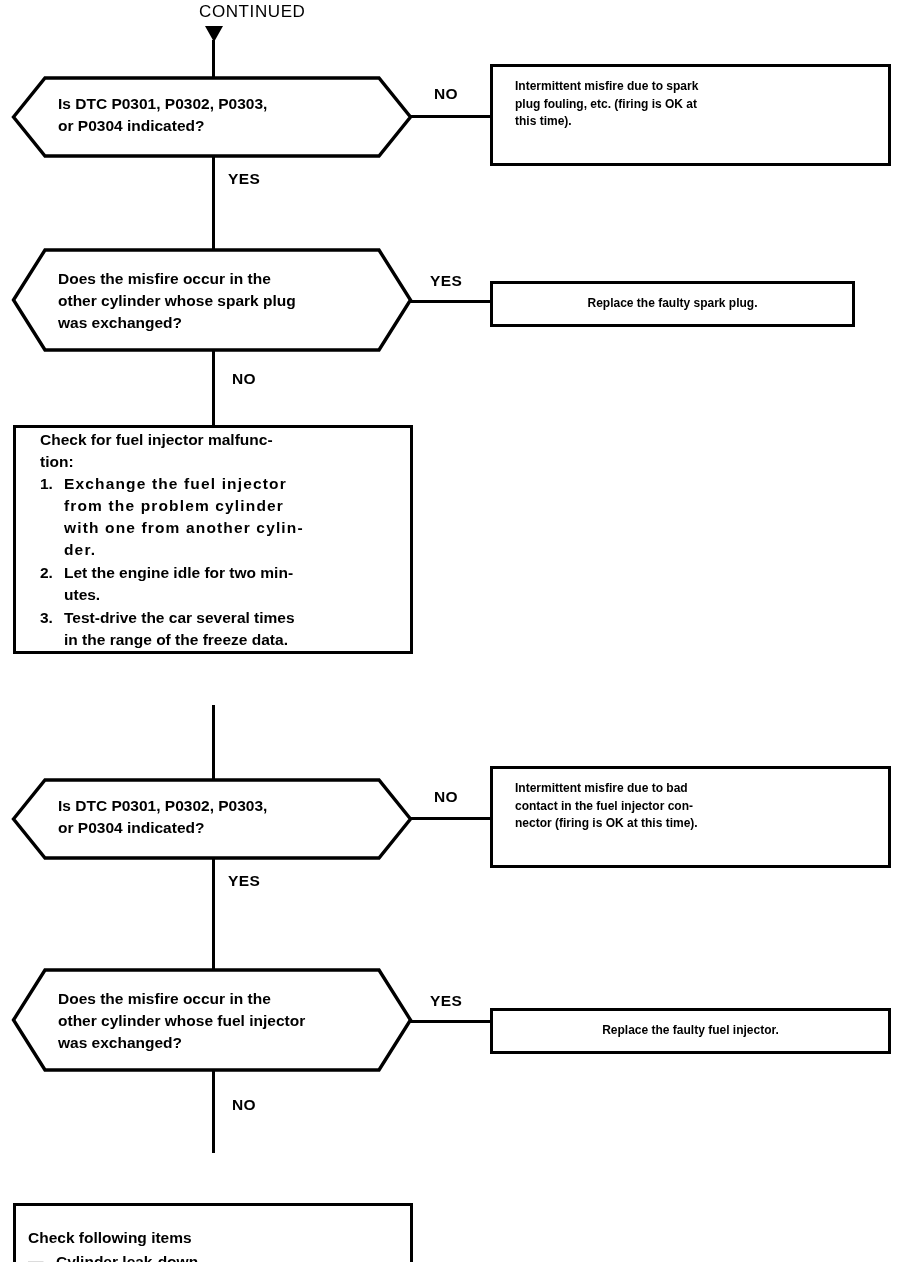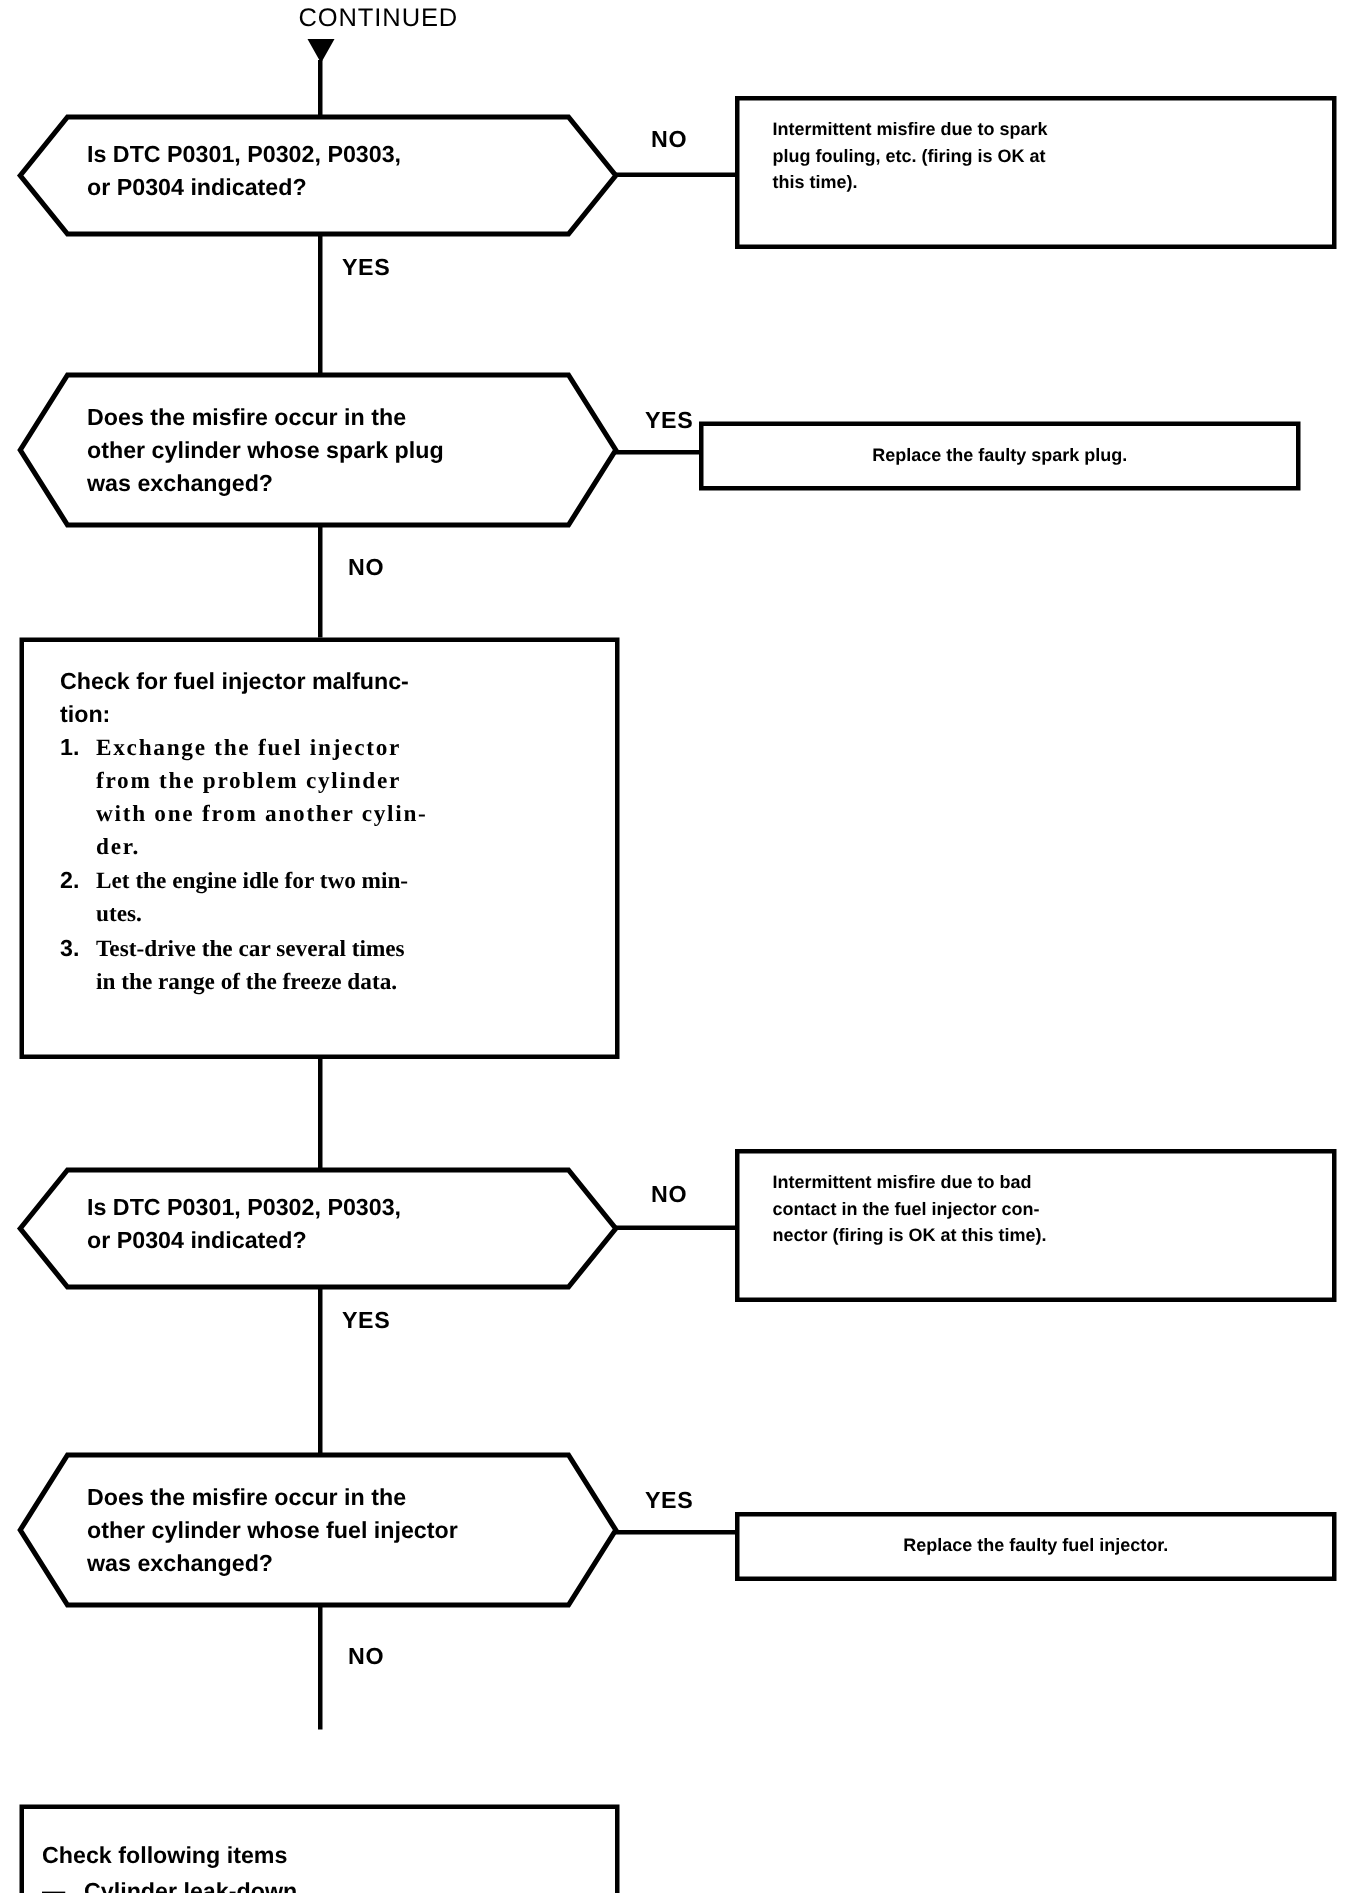--- a/index.html
+++ b/index.html
@@ -16,21 +16,21 @@
 
   .rbox{position:absolute;border:3px solid #000;background:#fff;box-sizing:border-box;}
   .rbox .inner{font-size:12px;font-weight:bold;line-height:1.47;padding:11px 14px 10px 22px;white-space:pre-line;}
   .rbox.center .inner{padding:0;display:flex;align-items:center;justify-content:center;height:100%;}
 
   .pbox{position:absolute;border:3px solid #000;background:#fff;box-sizing:border-box;}
   .phead{font-size:15.5px;font-weight:bold;line-height:1.4;white-space:pre-line;}
   .plist{margin:0;padding:0;list-style:none;}
   .pitem{display:flex;font-size:15.5px;font-weight:bold;line-height:1.42;margin-top:1px;}
   .pnum{width:24px;flex:0 0 24px;}
-  .ptxt{flex:1;white-space:pre-line;font-family:Liberation Serif, serif;}
+  .ptxt{flex:1;white-space:pre-line;}
   .pitem.spaced .ptxt{letter-spacing:1.15px;font-weight:600;}
 
   .note{position:absolute;font-size:15.5px;line-height:1.45;white-space:pre-line;letter-spacing:.15px;}
 
   .fbox{position:absolute;border:3px solid #000;background:#fff;box-sizing:border-box;}
   .fhead{font-size:15.5px;font-weight:bold;line-height:1.55;}
   .frow{font-size:15.5px;font-weight:bold;line-height:1.55;display:flex;}
   .fdash{width:28px;flex:0 0 28px;}
 
   .branch{position:absolute;font-size:15.5px;font-weight:bold;letter-spacing:.4px;white-space:nowrap;}
@@ -73,28 +73,28 @@
       <polygon points="1.5,52 33,2 367,2 398.5,52 367,102 33,102 1.5,52" fill="#fff" stroke="#000" stroke-width="3.4" stroke-linejoin="miter"></polygon>
     </svg>
     <div class="hextext" style="left:46px;top:20px;width:330px;">Does the misfire occur in the
 other cylinder whose spark plug
 was exchanged?</div>
   </div>
 
   <div class="line-h" style="left:410px;top:300px;width:82px;"></div>
   <div class="branch" style="left:430px;top:272px;">YES</div>
 
-  <div class="rbox center" style="left:466px;top:281px;width:401px;height:46px;">
+  <div class="rbox center" style="left:490px;top:281px;width:365px;height:46px;">
     <div class="inner">Replace the faulty spark plug.</div>
   </div>
 
   <div class="line-v" style="left:212px;top:351px;height:76px;"></div>
   <div class="branch" style="left:232px;top:370px;">NO</div>
 
-  <div class="pbox" style="left:13px;top:425px;width:400px;height:281px;padding:16px 12px 0 24px;">
+  <div class="pbox" style="left:13px;top:425px;width:400px;height:229px;padding:1px 12px 0 24px;">
     <div class="phead">Check for fuel injector malfunc-
 tion:</div>
     <ul class="plist">
       <li class="pitem spaced">
         <span class="pnum">1.</span>
         <span class="ptxt">Exchange the fuel injector
 from the problem cylinder
 with one from another cylin-
 der.</span>
       </li>

